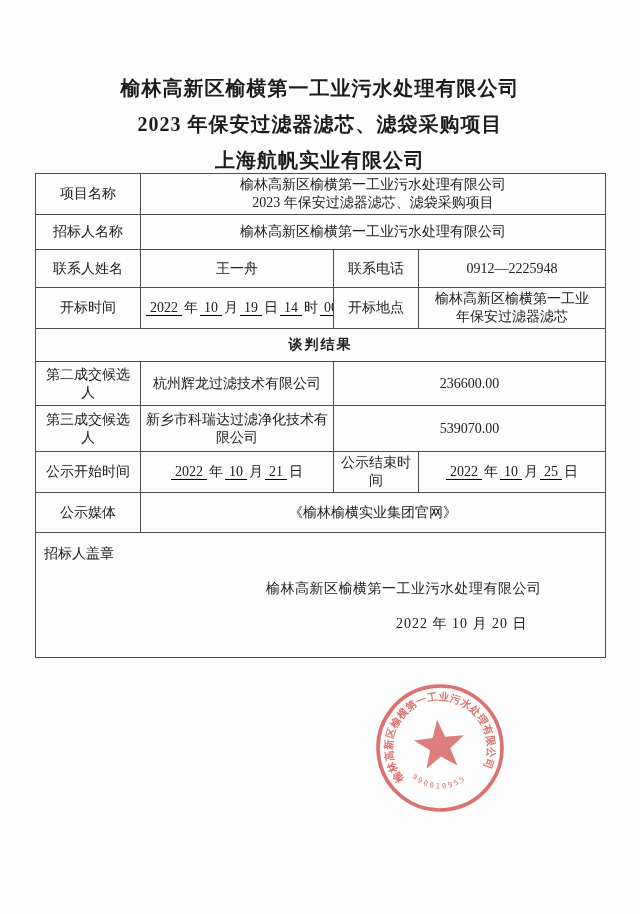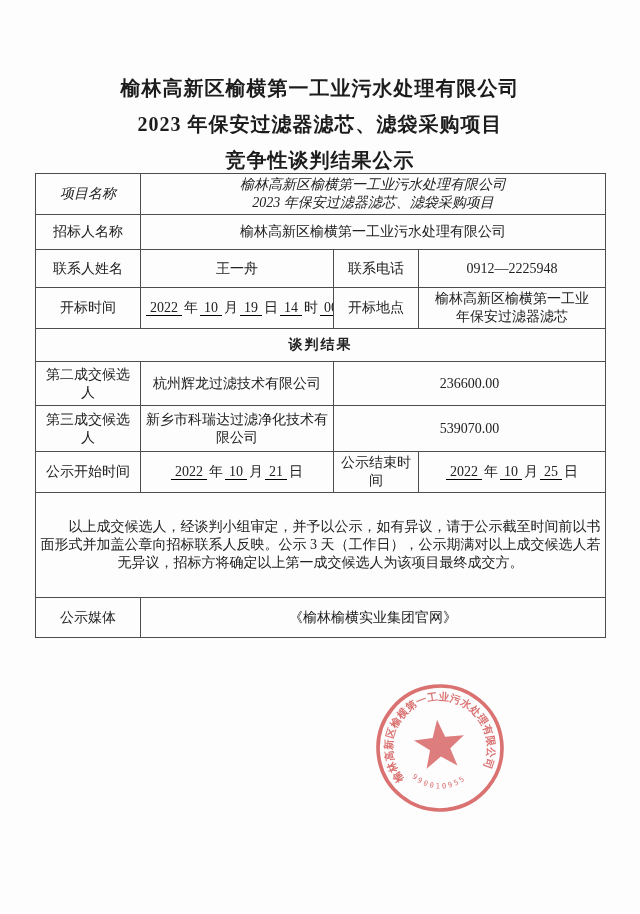--- a/index.html
+++ b/index.html
@@ -27,21 +27,21 @@
   }
   table.main td{
     border:1px solid #4d4d4d;
     font-size:14px;color:#212121;
     text-align:center;vertical-align:middle;
     padding:2px 4px;
     line-height:18px;
     overflow:hidden;
   }
   td.lab{text-align:center;}
-  .r1{height:39px;font-style:italic;}
+  .r1{height:39px;}
   .r2{height:35px;}
   .r3{height:38px;}
   .r4{height:37px;}
   .r5{height:33px;}
   .r6{height:43px;}
   .r7{height:37px;}
   .r8{height:44px;}
   .r9{height:46px;}
   .r10{height:30px;}
   .r11{height:105px;}
@@ -73,21 +73,21 @@
   }
 </style>
 </head>
 <body>
 
 <div class="doc">
 
   <div class="titles">
     <div class="title-line">榆林高新区榆横第一工业污水处理有限公司</div>
     <div class="title-line">2023 年保安过滤器滤芯、滤袋采购项目</div>
-    <div class="title-line">竞争性谈判结果公示</div>
+    <div class="title-line">上海航帆实业有限公司</div>
   </div>
 
   <table class="main">
     <colgroup>
       <col style="width:105px">
         <col style="width:193px">
         <col style="width:85px">
         <col style="width:187px">
     </colgroup>
 
@@ -146,29 +146,33 @@
       <td class="lab">公示开始时间</td>
       <td class="date-cell">
         <span class="u">2022</span><span class="unit">年</span><span class="u">10</span><span class="unit">月</span><span class="u">21</span><span class="unit">日</span>
       </td>
       <td class="lab">公示结束时间</td>
       <td class="date-cell">
         <span class="u">2022</span><span class="unit">年</span><span class="u">10</span><span class="unit">月</span><span class="u">25</span><span class="unit">日</span>
       </td>
     </tr>
 
-    <tr class="r11">
-      <td colspan="4" class="para">以上成交候选人，经谈判小组审定，并予以公示，如有异议，请于公示截至时间前以书面形式并加盖公章向招标联系人反映。公示 3 天（工作日），公示期满对以上成交候选人若无异议，招标方将确定以上第一成交候选人为该项目最终成交方。</td>
-    </tr>
 
     <tr class="r12">
       <td class="lab">公示媒体</td>
       <td colspan="3">《榆林榆横实业集团官网》</td>
     </tr>
 
+    <tr class="r13">
+      <td colspan="4" class="sig">
+        <div class="sig-label">招标人盖章</div>
+        <div class="sig-company">榆林高新区榆横第一工业污水处理有限公司</div>
+        <div class="sig-date">2022 年 10 月 20 日</div>
+      </td>
+    </tr>
   </tbody>
     </table>
 
   <svg class="seal" viewBox="0 0 130 130" xmlns="http://www.w3.org/2000/svg">
     <defs>
       <path id="sealTextArc" d="M 26.5,92 A 47,47 0 1 1 103.5,92" fill="none"></path>
       <path id="sealCodeArc" d="M 34.4,90.7 A 40,40 0 0 0 95.6,90.7" fill="none"></path>
     </defs>
     <circle cx="65" cy="65" r="61" fill="none" stroke-width="3.6" stroke="#d85f5f"></circle>
     <polygon points="65,37 71.2,54.5 89.7,55 75,66.2 80.3,84 65,73.5 49.7,84 55,66.2 40.3,55 58.8,54.5" opacity="0.92" fill="#d85f5f"></polygon>

